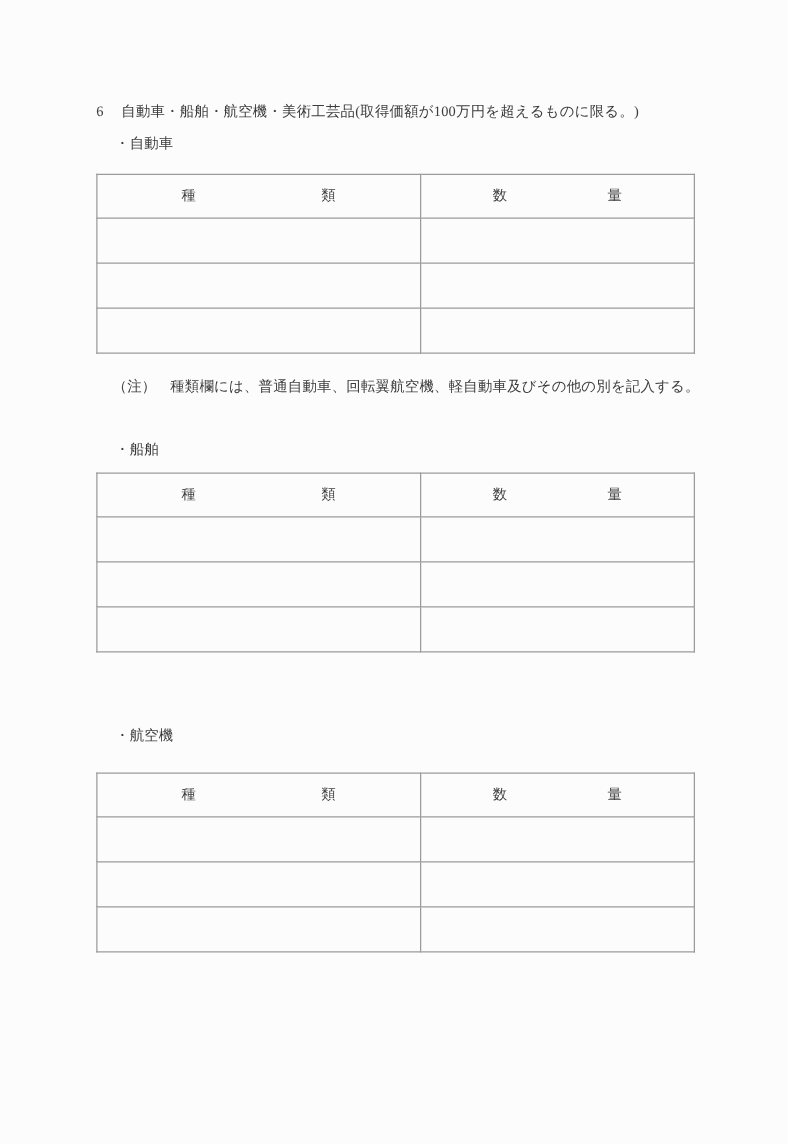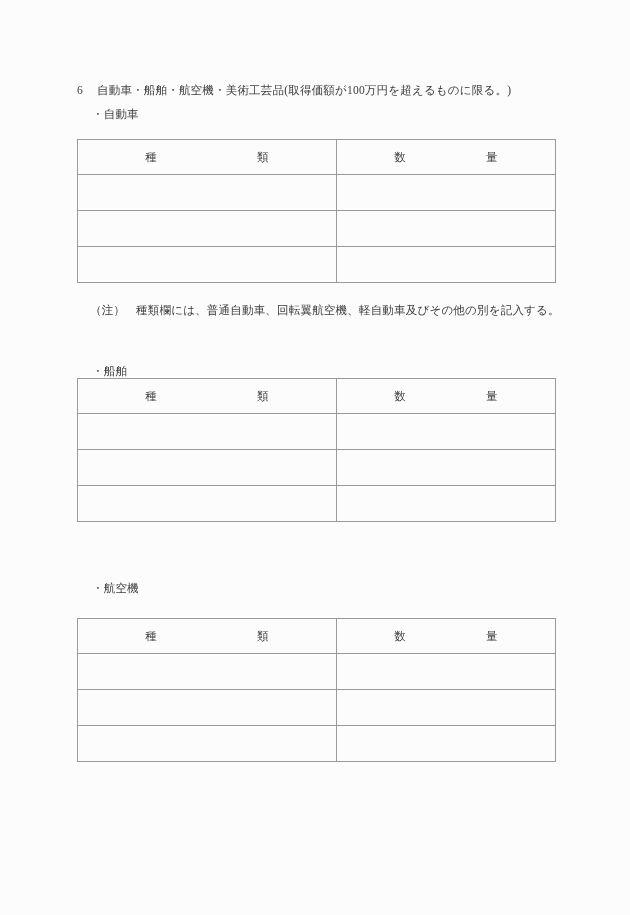--- a/index.html
+++ b/index.html
@@ -45,24 +45,23 @@
 
   
   .subitem {
     position: absolute;
     left: 92px;
     font-size: 11.5px;
     line-height: 16px;
     white-space: nowrap;
     letter-spacing: 0.2px;
     color: #3c3c3c;
-    font-family: Liberation Mono, monospace;
   }
   .subitem-1 { top: 107px; }
-  .subitem-2 { top: 364px; }
+  .subitem-2 { top: 352px; }
   .subitem-3 { top: 581px; }
 
   
   .grid {
     position: absolute;
     left: 77px;
     width: 478px;
     border-collapse: collapse;
     table-layout: fixed;
   }

